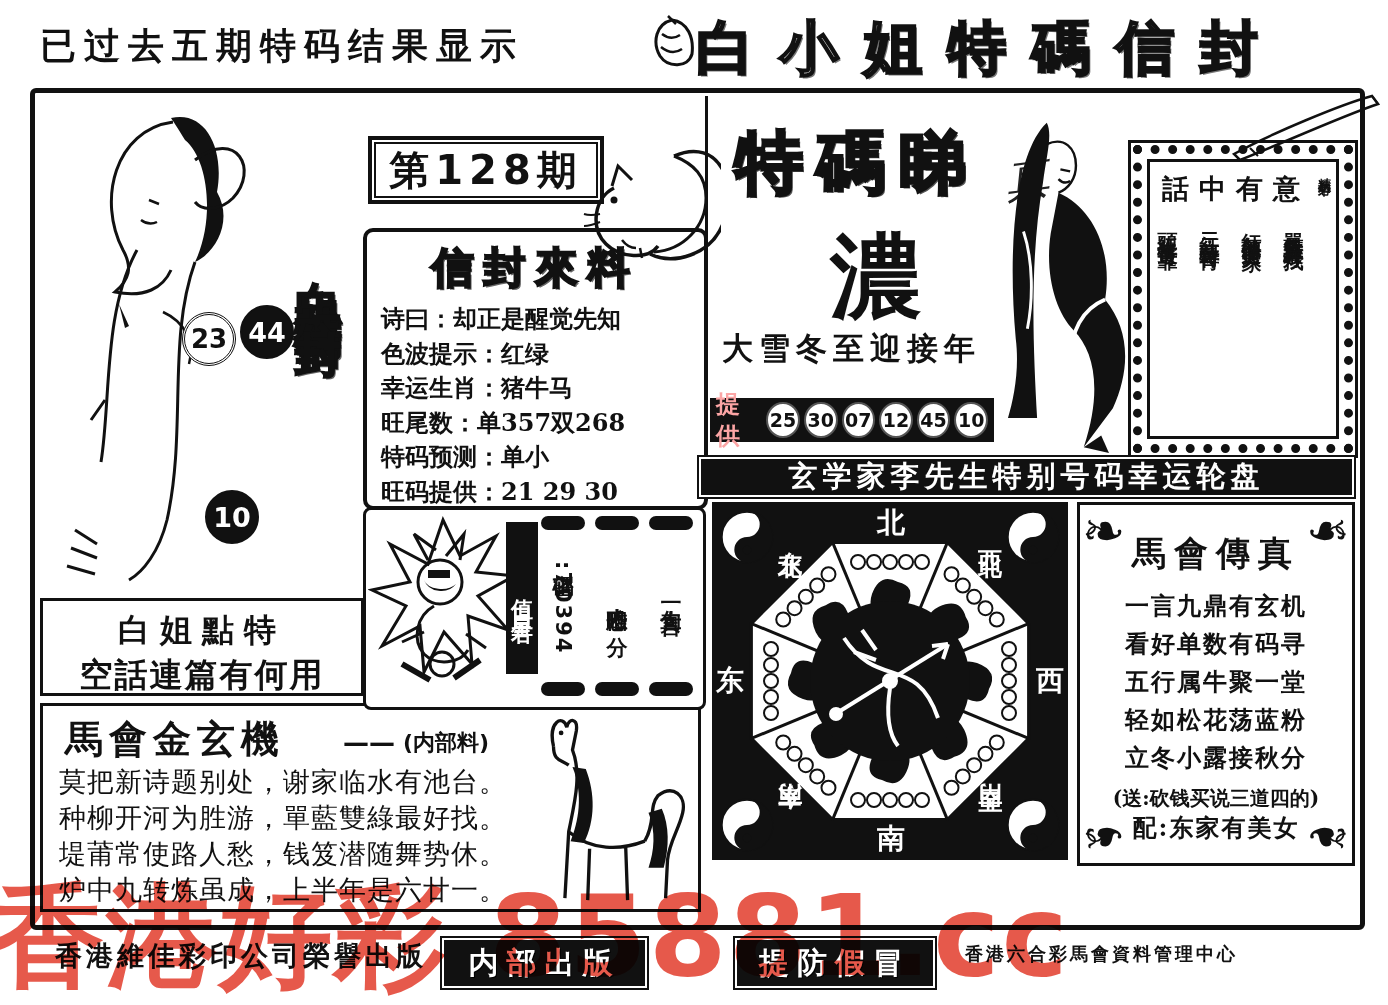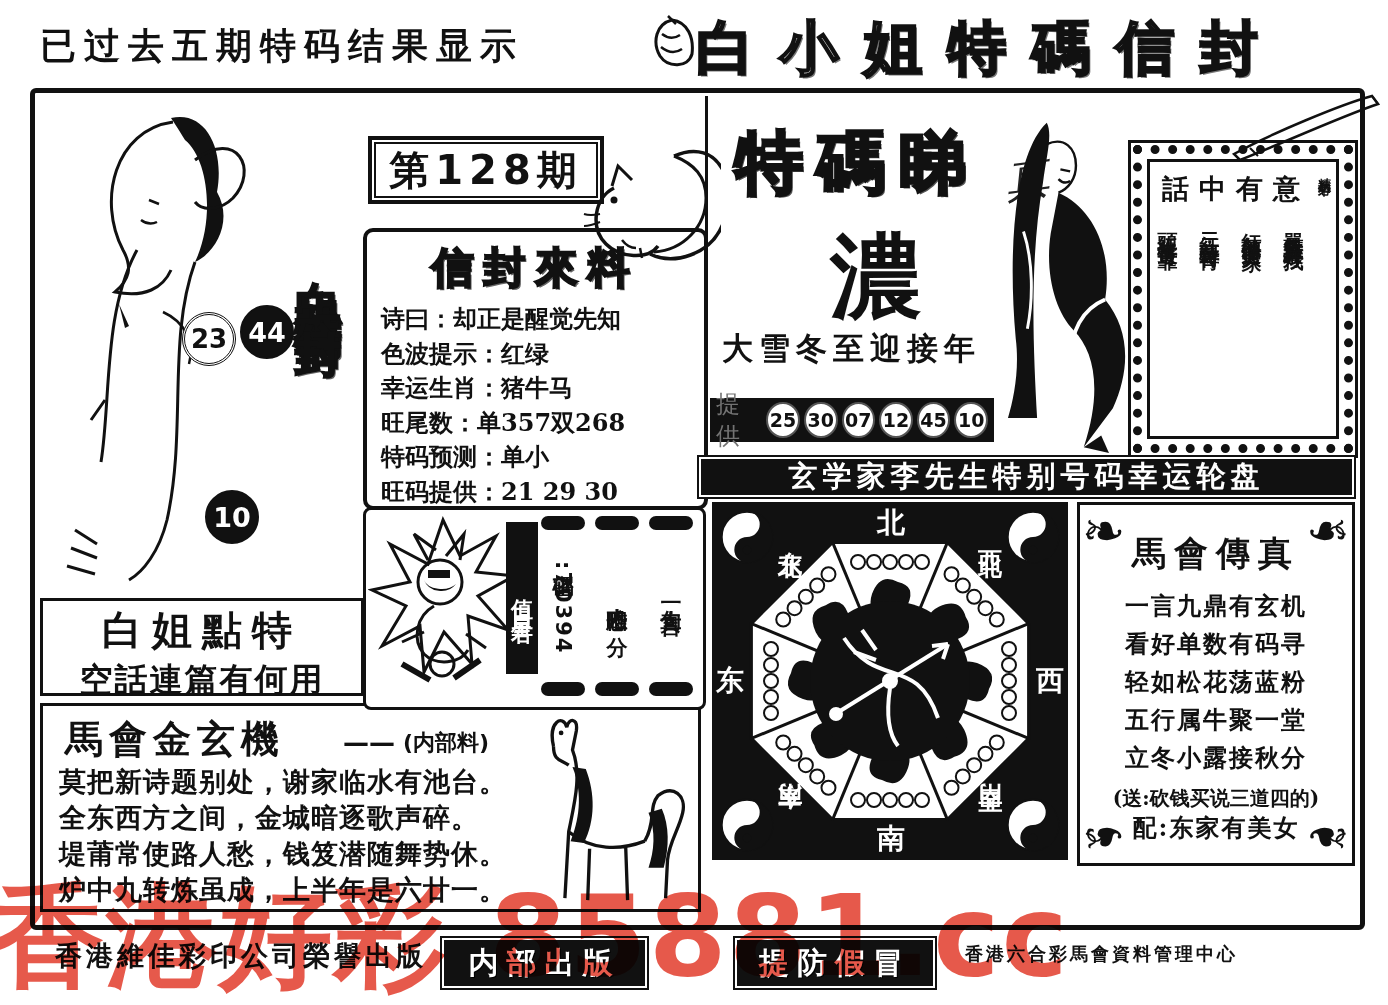--- a/index.html
+++ b/index.html
@@ -19,27 +19,27 @@
   .frame{left:30px;top:88px;width:1325px;height:832px;border:5px solid #111;border-radius:6px;background:#fff;}
 
   
   .portrait{left:45px;top:100px;}
   .ball{position:absolute;border-radius:50%;display:flex;align-items:center;justify-content:center;font-weight:bold;}
   .ball.outline{width:48px;height:48px;border:3px double #111;color:#111;font-size:26px;background:#fff;}
   .ball.solid{width:50px;height:50px;background:#111;color:#fff;font-size:27px;border:2px solid #111;}
   .vtitle{left:288px;top:246px;height:380px;writing-mode:vertical-rl;font-size:46px;font-weight:bold;
           letter-spacing:8px;color:#fff;-webkit-text-stroke:2.4px #111;text-shadow:2px 2px 0 #666;}
   .baijie{left:40px;top:598px;width:318px;height:92px;text-align:center;font-family:"DejaVu Serif",serif;}
-  .baijie .l1{margin-top:2px;font-size:40px;font-weight:bold;letter-spacing:10px;font-family:Liberation Mono, monospace;}
+  .baijie .l1{margin-top:8px;font-size:32px;font-weight:bold;letter-spacing:10px;font-family:Liberation Mono, monospace;}
   .baijie .l2{font-size:33px;font-weight:bold;letter-spacing:2px;}
   .jin{left:40px;top:703px;width:655px;height:203px;}
   .jin-head{position:absolute;left:22px;top:8px;font-size:38px;font-weight:bold;letter-spacing:6px;font-family:"DejaVu Serif",serif;}
   .jin-dash{position:absolute;left:300px;top:22px;font-size:26px;font-weight:bold;}
   .jin-sub{position:absolute;left:360px;top:22px;font-size:22px;font-weight:bold;}
-  .jin-lines{position:absolute;left:16px;top:58px;font-size:27px;font-weight:bold;line-height:36px;
+  .jin-lines{position:absolute;left:16px;top:58px;font-size:27px;font-weight:normal;line-height:36px;
              font-family:"DejaVu Serif",serif;letter-spacing:1px;}
   .camel{position:absolute;right:2px;top:2px;}
 
   
   .issue{left:368px;top:136px;width:228px;height:60px;background:#fff;border:4px solid #111;
          box-shadow:0 0 0 2px #fff inset,0 0 0 4px #111 inset;display:flex;align-items:center;justify-content:center;
          font-size:40px;font-weight:bold;letter-spacing:6px;}
   .squirrel{left:556px;top:128px;z-index:5;}
   .envelope{left:363px;top:228px;width:337px;height:274px;border-radius:10px;border-width:4px;}
   .env-title{margin-top:8px;text-align:center;font-size:42px;font-weight:bold;letter-spacing:10px;
@@ -61,21 +61,21 @@
   .rt-divider{left:705px;top:96px;width:0;height:352px;border-left:3px solid #111;}
   .tema-title{left:735px;top:118px;font-size:68px;font-weight:bold;letter-spacing:14px;
               color:#fff;-webkit-text-stroke:3px #111;text-shadow:2px 2px 0 #555;}
   .tema-scribble{left:1005px;top:150px;font-size:44px;font-family:"DejaVu Serif",serif;font-style:italic;
                  transform:rotate(-8deg);color:#222;}
   .tema-big{left:830px;top:215px;font-size:92px;font-weight:bold;font-family:"DejaVu Serif",serif;}
   .tema-verse{left:722px;top:328px;font-size:31px;font-weight:bold;line-height:40px;letter-spacing:6px;
               font-family:"DejaVu Serif",serif;}
   .provide{left:710px;top:398px;width:272px;height:40px;background:#111;border:2px solid #111;
            display:flex;align-items:center;gap:4px;padding:0 4px;}
-  .provide .plabel{color:#737373;font-size:24px;font-weight:normal;letter-spacing:1px;}
+  .provide .plabel{color:#fca5a5;font-size:24px;font-weight:bold;letter-spacing:1px;}
   .pball{width:32px;height:32px;background:#fff;border-radius:50%;display:flex;align-items:center;
          justify-content:center;font-size:19px;font-weight:bold;color:#111;border:2px solid #555;}
   .kneel{left:965px;top:115px;}
 
   
   .stamp{left:1128px;top:140px;width:224px;height:312px;border:3px solid #111;background:#fff;}
   .stamp-perf{position:absolute;inset:2px;border:9px dotted #111;}
   .stamp-inner{position:absolute;inset:16px;border:3px solid #111;}
   .stamp-note{position:absolute;right:22px;top:24px;writing-mode:vertical-rl;font-size:13px;font-weight:bold;letter-spacing:2px;}
   .stamp-head{position:absolute;left:30px;top:28px;width:150px;text-align:center;font-size:27px;font-weight:bold;
@@ -165,21 +165,21 @@
     <div class="l1">白姐點特</div>
     <div class="l2">空話連篇有何用</div>
   </div>
 
   <div class="box jin">
     <div class="jin-head">馬會金玄機</div>
     <div class="jin-dash">——</div>
     <div class="jin-sub">(内部料)</div>
     <div class="jin-lines">
       <div>莫把新诗题别处，谢家临水有池台。</div>
-      <div>全东西方之间，金城暗逐歌声碎。</div>
+      <div>种柳开河为胜游，單藍雙綠最好找。</div>
       <div>堤莆常使路人愁，钱笈潜随舞势休。</div>
       <div>炉中九转炼虽成，上半年是六廿一。</div>
     </div>
     <div class="camel">
       <svg width="190" height="197" viewBox="0 0 200 207">
         <path d="M50,40 C44,14 60,6 64,20 C66,10 76,10 74,24 L70,44 C80,70 72,100 66,130 L62,200 M66,130 C90,150 120,150 146,140 M146,140 C158,120 150,104 160,92 C176,80 190,92 186,110 C182,128 172,140 170,160 L168,200 M88,148 L86,202 M126,146 L128,202 M66,60 C58,54 50,56 50,40" fill="none" stroke="#111" stroke-width="3.5"></path>
         <path d="M70,62 C82,92 76,120 68,140 L82,142 C94,118 94,90 84,64 Z" fill="#111"></path>
         <path d="M150,110 C158,130 156,150 150,168 L166,168 C172,146 172,124 164,106 Z" fill="#111"></path>
         <circle cx="58" cy="26" r="2.5" fill="#111"></circle>
       </svg>
@@ -377,22 +377,22 @@
 
   <div class="box fax">
     <div class="flour" style="left:2px;top:0;">❧</div>
     <div class="flour" style="right:2px;top:0;transform:scaleX(-1);">❧</div>
     <div class="flour" style="left:2px;bottom:0;transform:scaleY(-1);">❧</div>
     <div class="flour" style="right:2px;bottom:0;transform:scale(-1,-1);">❧</div>
     <div class="fax-title">馬會傳真</div>
     <div class="fax-lines">
       <div>一言九鼎有玄机</div>
       <div>看好单数有码寻</div>
+      <div>五行属牛聚一堂</div>
       <div>轻如松花荡蓝粉</div>
-      <div>五行属牛聚一堂</div>
       <div>立冬小露接秋分</div>
     </div>
     <div class="fax-gift">(送:砍钱买说三道四的)</div>
     <div class="fax-match">配:东家有美女</div>
   </div>
 
 
   <div class="abs foot-pub">香港維佳彩印公司榮譽出版</div>
   <div class="foot-stamp fs1">内部出版</div>
   <div class="foot-stamp fs2">提防假冒</div>

